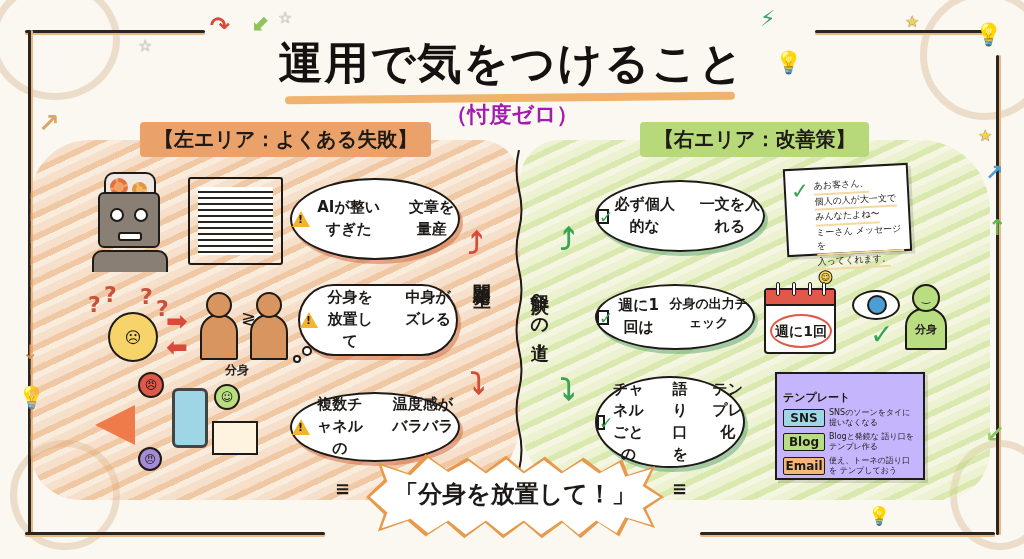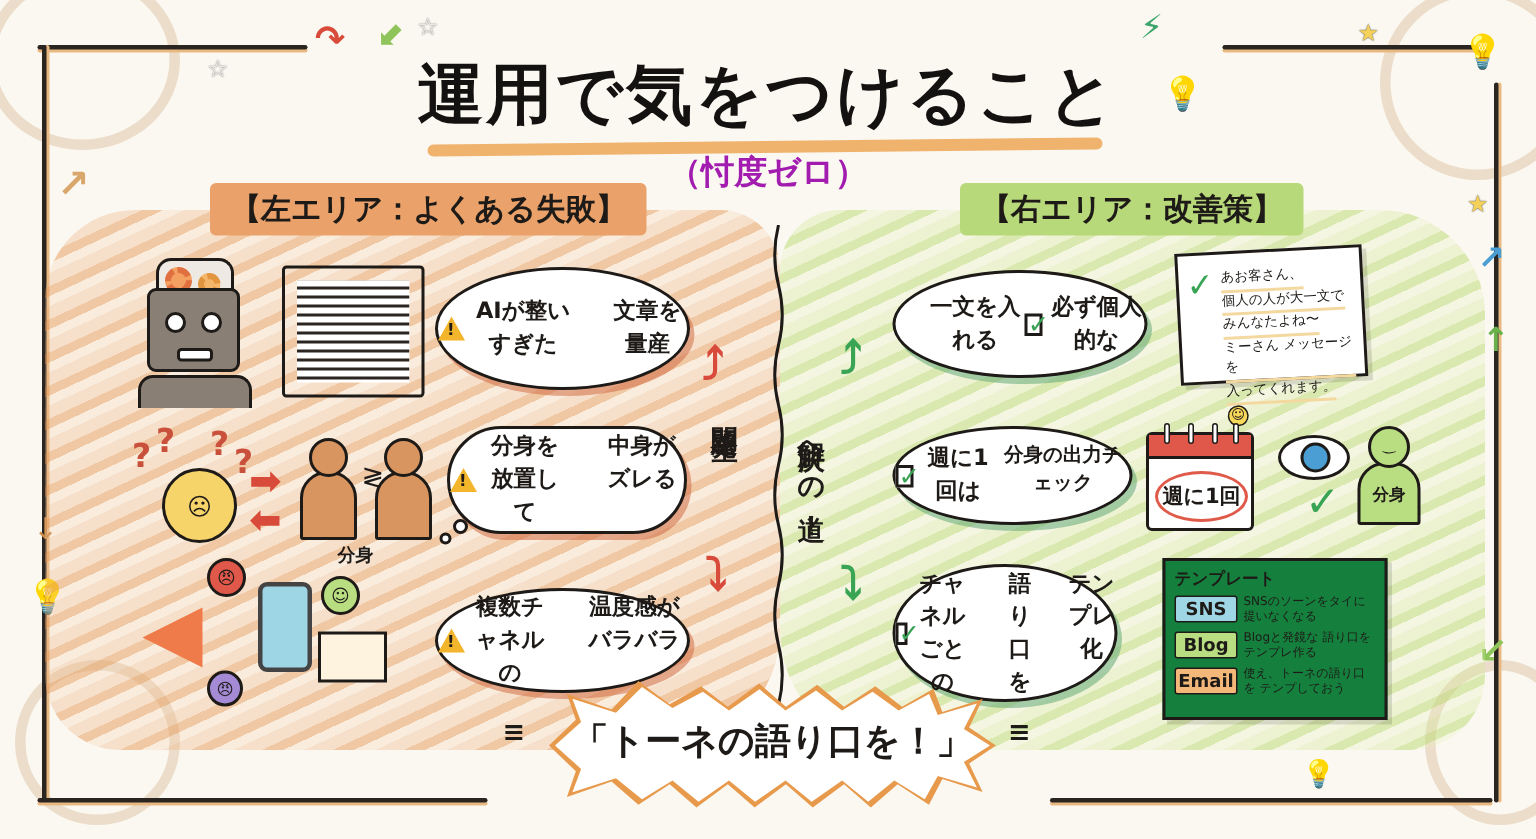--- a/index.html
+++ b/index.html
@@ -122,22 +122,22 @@
 
   .eye { position: absolute; left: 852px; top: 290px; width: 48px; height: 30px; border: 2.5px solid #1d1a17; border-radius: 50% / 50%; background: #fff; }
   .eye .iris { position: absolute; left: 13px; top: 3px; width: 20px; height: 20px; border-radius: 50%; background: #4a9ed4; border: 2px solid #1d1a17; }
   .green-check { position: absolute; color: #3aa455; font-size: 28px; font-weight: bold; }
   .avatar-green { position: absolute; left: 905px; top: 284px; width: 42px; height: 66px; }
   .avatar-green .h { position: absolute; left: 7px; top: 0; width: 28px; height: 28px; border-radius: 50%; background: #b9de82; border: 2px solid #1d1a17; text-align: center; font-size: 10px; line-height: 24px; }
   .avatar-green .b { position: absolute; left: 0; top: 24px; width: 42px; height: 42px; border-radius: 18px 18px 2px 2px; background: #b9de82; border: 2px solid #1d1a17; font-size: 11px; font-weight: bold; display: flex; align-items: center; justify-content: center; }
 
   
   .tpl-card {
-    position: absolute; left: 775px; top: 372px; width: 150px; height: 108px; background: #15803d;
-    border: 2px solid #1d1a17; padding: 4px 6px; font-size: 9px; box-shadow: 3px 3px 0 rgba(0,0,0,0.12);
+    position: absolute; left: 775px; top: 372px; width: 150px; height: 108px; background: #c4b5fd;
+    border: 2px solid #1d1a17; padding: 16px 6px; font-size: 9px; box-shadow: 3px 3px 0 rgba(0,0,0,0.12);
   }
   .tpl-title { font-size: 11px; font-weight: bold; margin-bottom: 3px; }
   .tpl-row { display: flex; align-items: center; gap: 4px; margin-bottom: 4px; }
   .tpl-tag { width: 42px; text-align: center; font-size: 12px; font-weight: bold; border: 1.5px solid #1d1a17; border-radius: 2px; padding: 1px 0; flex-shrink: 0; }
   .tpl-desc { font-size: 8px; line-height: 1.25; }
 
   
   .burst {
     position: absolute; left: 370px; top: 458px; width: 290px; height: 78px;
     background: #fff;
@@ -276,26 +276,26 @@
 <div class="arrow-red" style="left:468px; top:226px; font-size:30px;">⤴</div>
 <div class="vertical-text" style="left:472px; top:270px;">問題発生！</div>
 <div class="arrow-red" style="left:470px; top:366px; font-size:30px;">⤵</div>
 
 <div class="abs" style="left:560px; top:222px; color:#3aa455; font-size:30px; font-weight:bold;">⤴</div>
 <div class="vertical-text" style="left:530px; top:280px;">解決への道！</div>
 <div class="abs" style="left:560px; top:372px; color:#3aa455; font-size:30px; font-weight:bold;">⤵</div>
 
 <div class="bubble green" style="left:595px; top:180px; width:170px; height:72px;">
   <div class="inner">
+    <div class="line">
+        <span class="check-box"></span>
+        <span>必ず個人的な</span>
+      </div>
     <div class="line" style="padding-left:20px;">
         <span>一文を入れる</span>
-      </div>
-    <div class="line">
-        <span class="check-box"></span>
-        <span>必ず個人的な</span>
       </div>
   </div>
 </div>
 
 <div class="note">
   <span class="big-check">✓</span>
   <div class="ul">あお客さん、</div><br>
   <div class="ul">個人の人が大一文で</div><br>
   <div class="ul">みんなたよね〜</div><br>
   <div class="ul">ミーさん メッセージを</div><br>
@@ -359,15 +359,15 @@
     <span class="tpl-desc">Blogと発鏡な 語り口をテンプレ作る</span>
   </div>
   <div class="tpl-row">
     <span class="tpl-tag" style="background:#f3b77a;">Email</span>
     <span class="tpl-desc">使え、トーネの語り口を テンプしておう</span>
   </div>
 </div>
 
 <div class="burst-outline"></div>
 <div class="burst"></div>
-<div class="burst-text">「トーネの語り口を！」</div>
+<div class="burst-text">「分身を放置して！」</div>
 <div class="abs" style="left:335px; top:478px; font-size:18px; font-weight:bold;">≡</div>
 <div class="abs" style="left:672px; top:478px; font-size:18px; font-weight:bold;">≡</div>
 
 </body></html>

